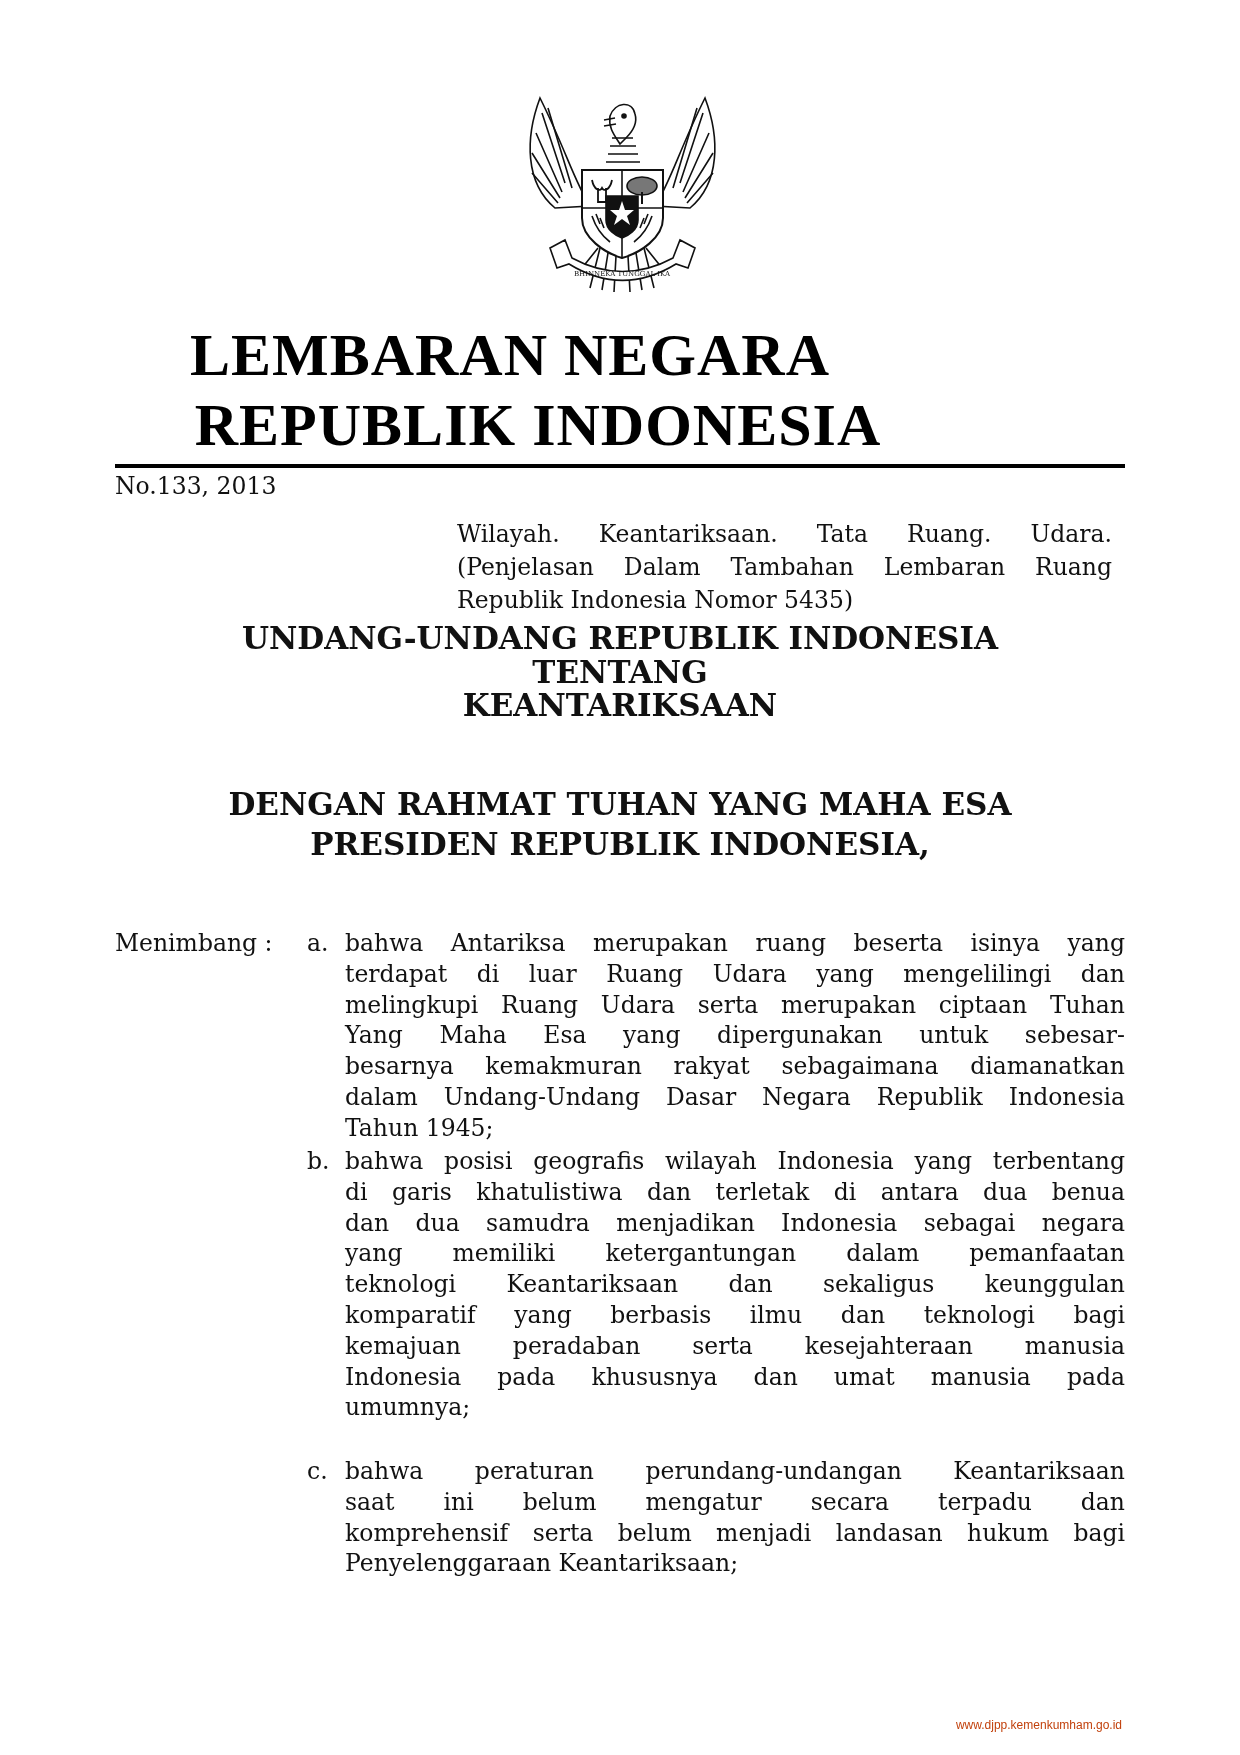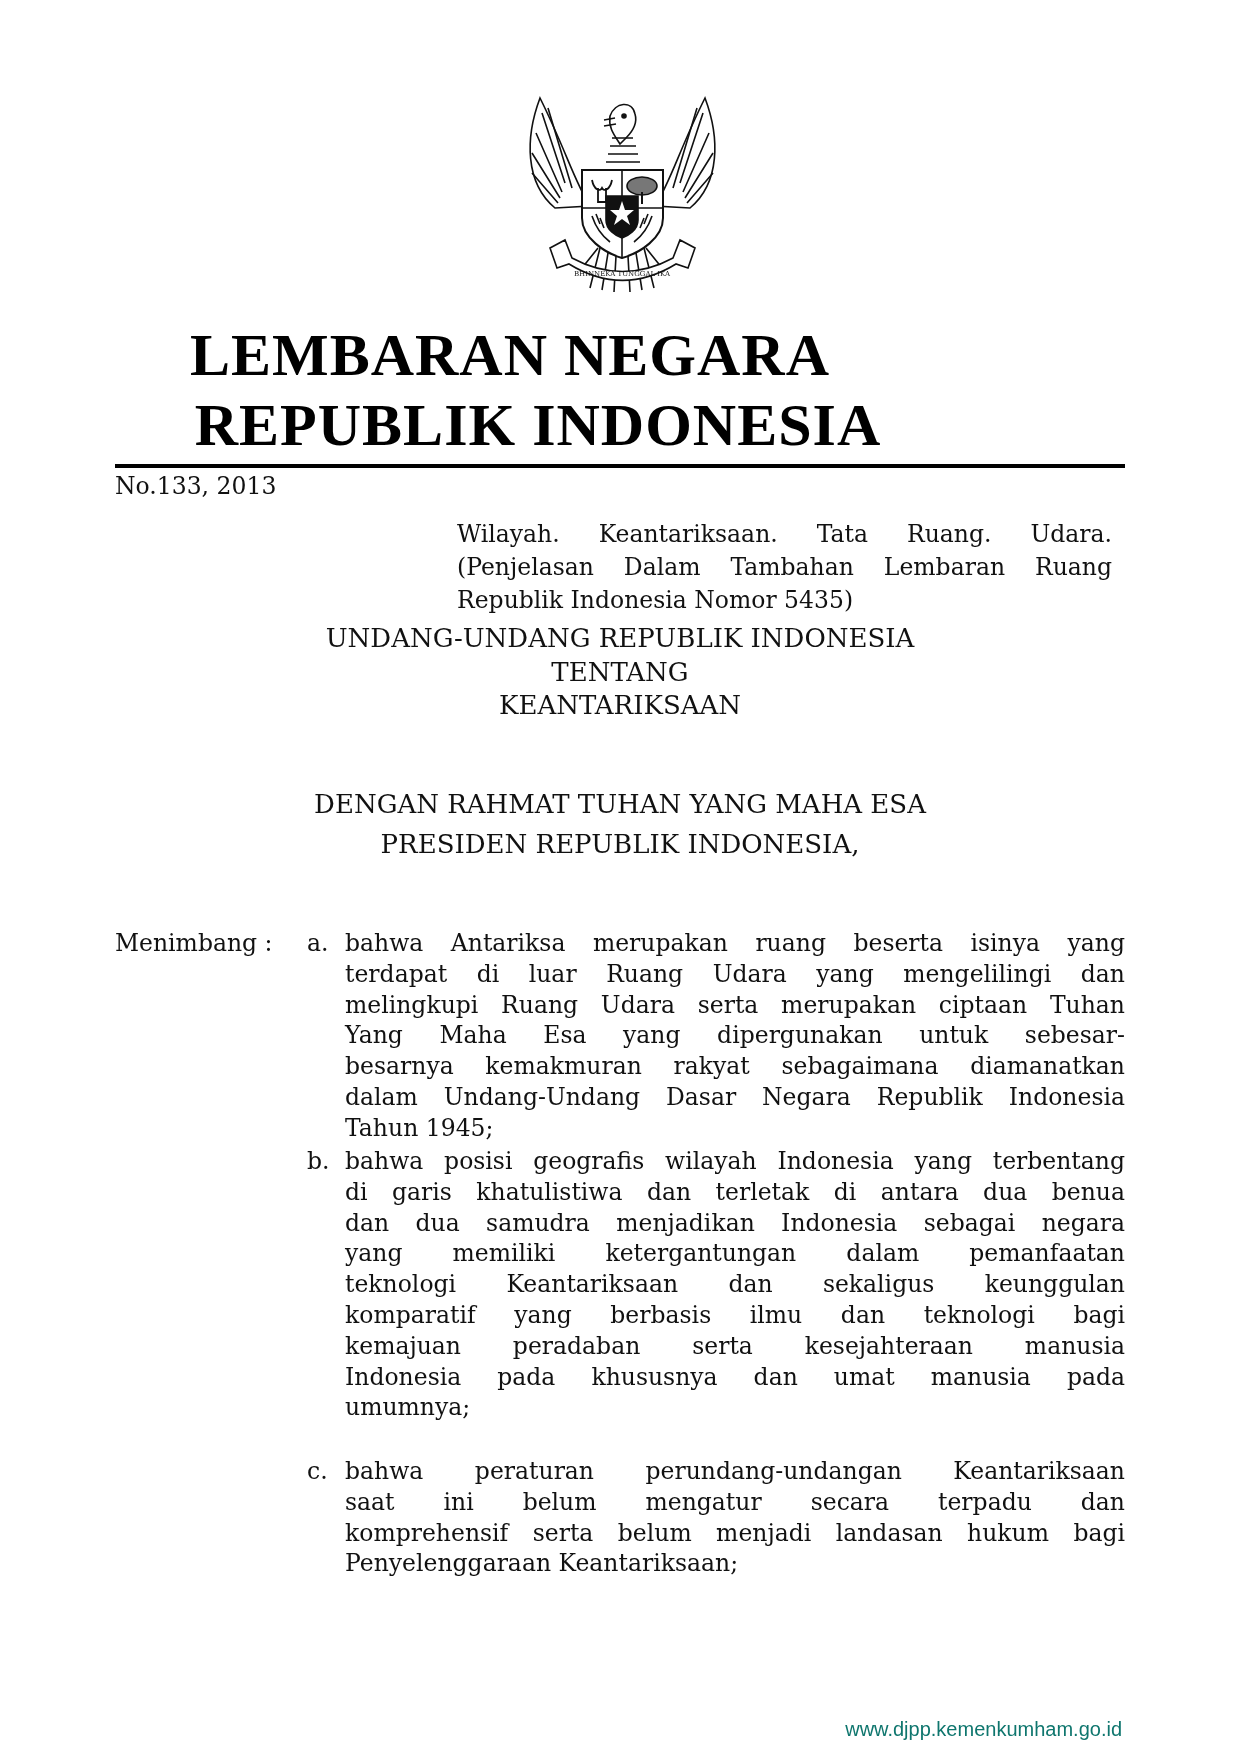--- a/index.html
+++ b/index.html
@@ -10,34 +10,34 @@
               font-family: "Liberation Serif", serif; font-weight: bold; color: #000;
               font-size: 60px; letter-spacing: 1px; line-height: 1; }
   .mh1 { top: 325px; }
   .mh2 { top: 395px; padding-left: 28px; }
   .rule { position: absolute; left: 115px; top: 464px; width: 1010px; height: 4px; background: #000; }
   .gazette { position: absolute; left: 115px; top: 470px; width: 1010px; font-size: 23.5px; line-height: 33px; }
   .gazette .no { position: absolute; left: 0; top: 0; }
   .gazette .subj { position: absolute; left: 342px; top: 0; width: 655px; text-align: justify; text-align-last: left; margin-top: 48px; }
   .subj .l { display: block; text-align: justify; text-align-last: justify; }
   .subj .l.last { text-align-last: left; }
-  .center-block { position: absolute; left: 0; width: 1240px; text-align: center; font-size: 26px; }
+  .center-block { position: absolute; left: 0; width: 1240px; text-align: center; font-size: 31px; font-weight: bold; }
   .title-block { top: 622px; line-height: 33.5px; }
   .opening { top: 784px; line-height: 40px; }
   .consider { position: absolute; left: 115px; top: 928px; width: 1010px; font-size: 23.5px; line-height: 30.8px; }
   .consider .label { position: absolute; left: 0; top: 0; }
   .item { position: absolute; left: 230px; width: 780px; }
   .item .letter { position: absolute; left: -38px; top: 0; }
   .item .line { display: block; text-align: justify; text-align-last: justify; white-space: nowrap; }
   .item .line.last { text-align-last: left; }
   .item-a { top: 0; }
   .item-b { top: 218px; }
   .item-c { top: 528px; }
   .footer { position: absolute; right: 118px; top: 1718px; font-family: "Liberation Sans", sans-serif;
-            font-size: 20px; color: #0f766e; }
+            font-size: 12px; color: #c2410c; }
 </style>
 </head>
 <body>
 
 <div class="emblem">
   <svg viewBox="0 0 205 205" width="205" height="205" fill="none" stroke="#111" stroke-width="1.6">
 
     <path d="M20 10 C5 50 5 95 35 120 L70 118 C55 95 45 60 20 10 Z" fill="#fff"></path>
     <path d="M22 25 L45 95 M16 45 L42 104 M12 65 L40 110 M12 85 L38 115 M28 20 L52 100"></path>
 

